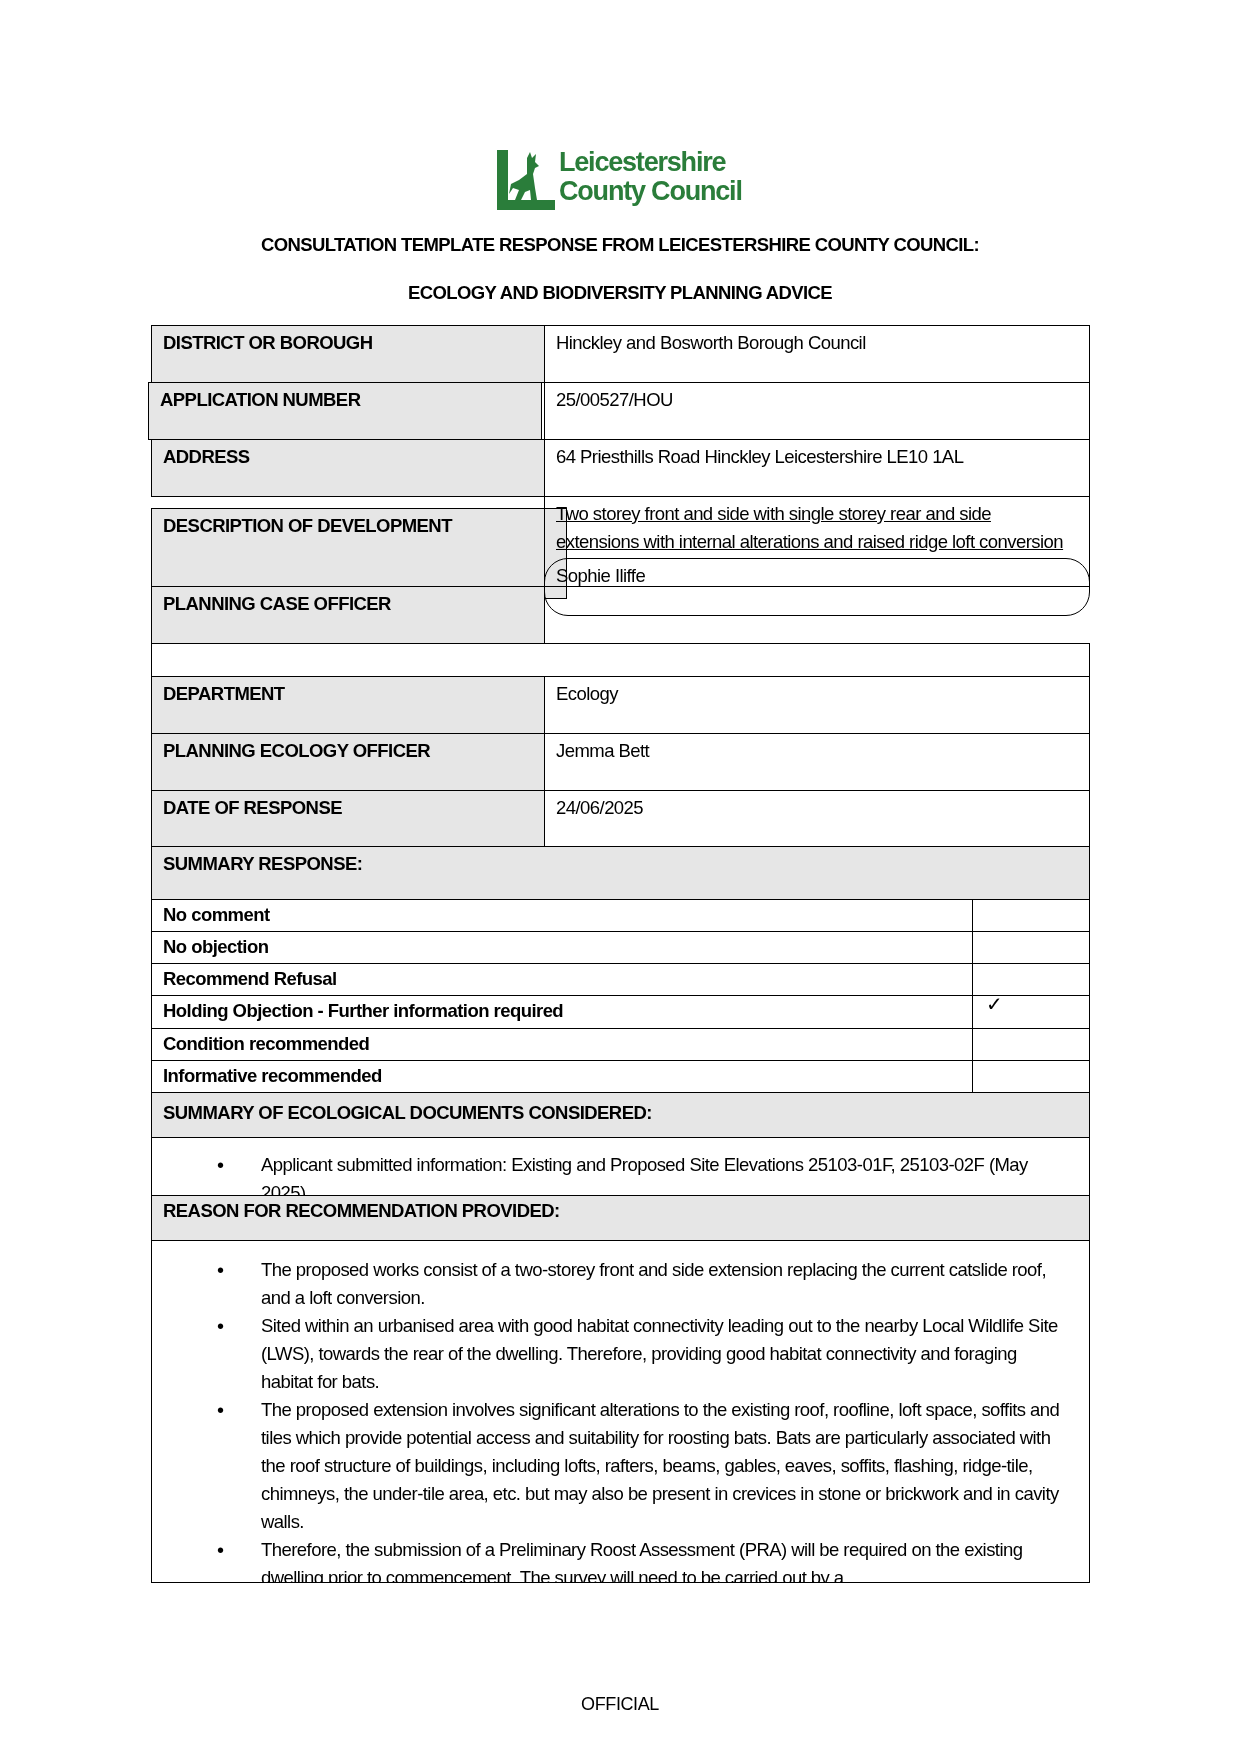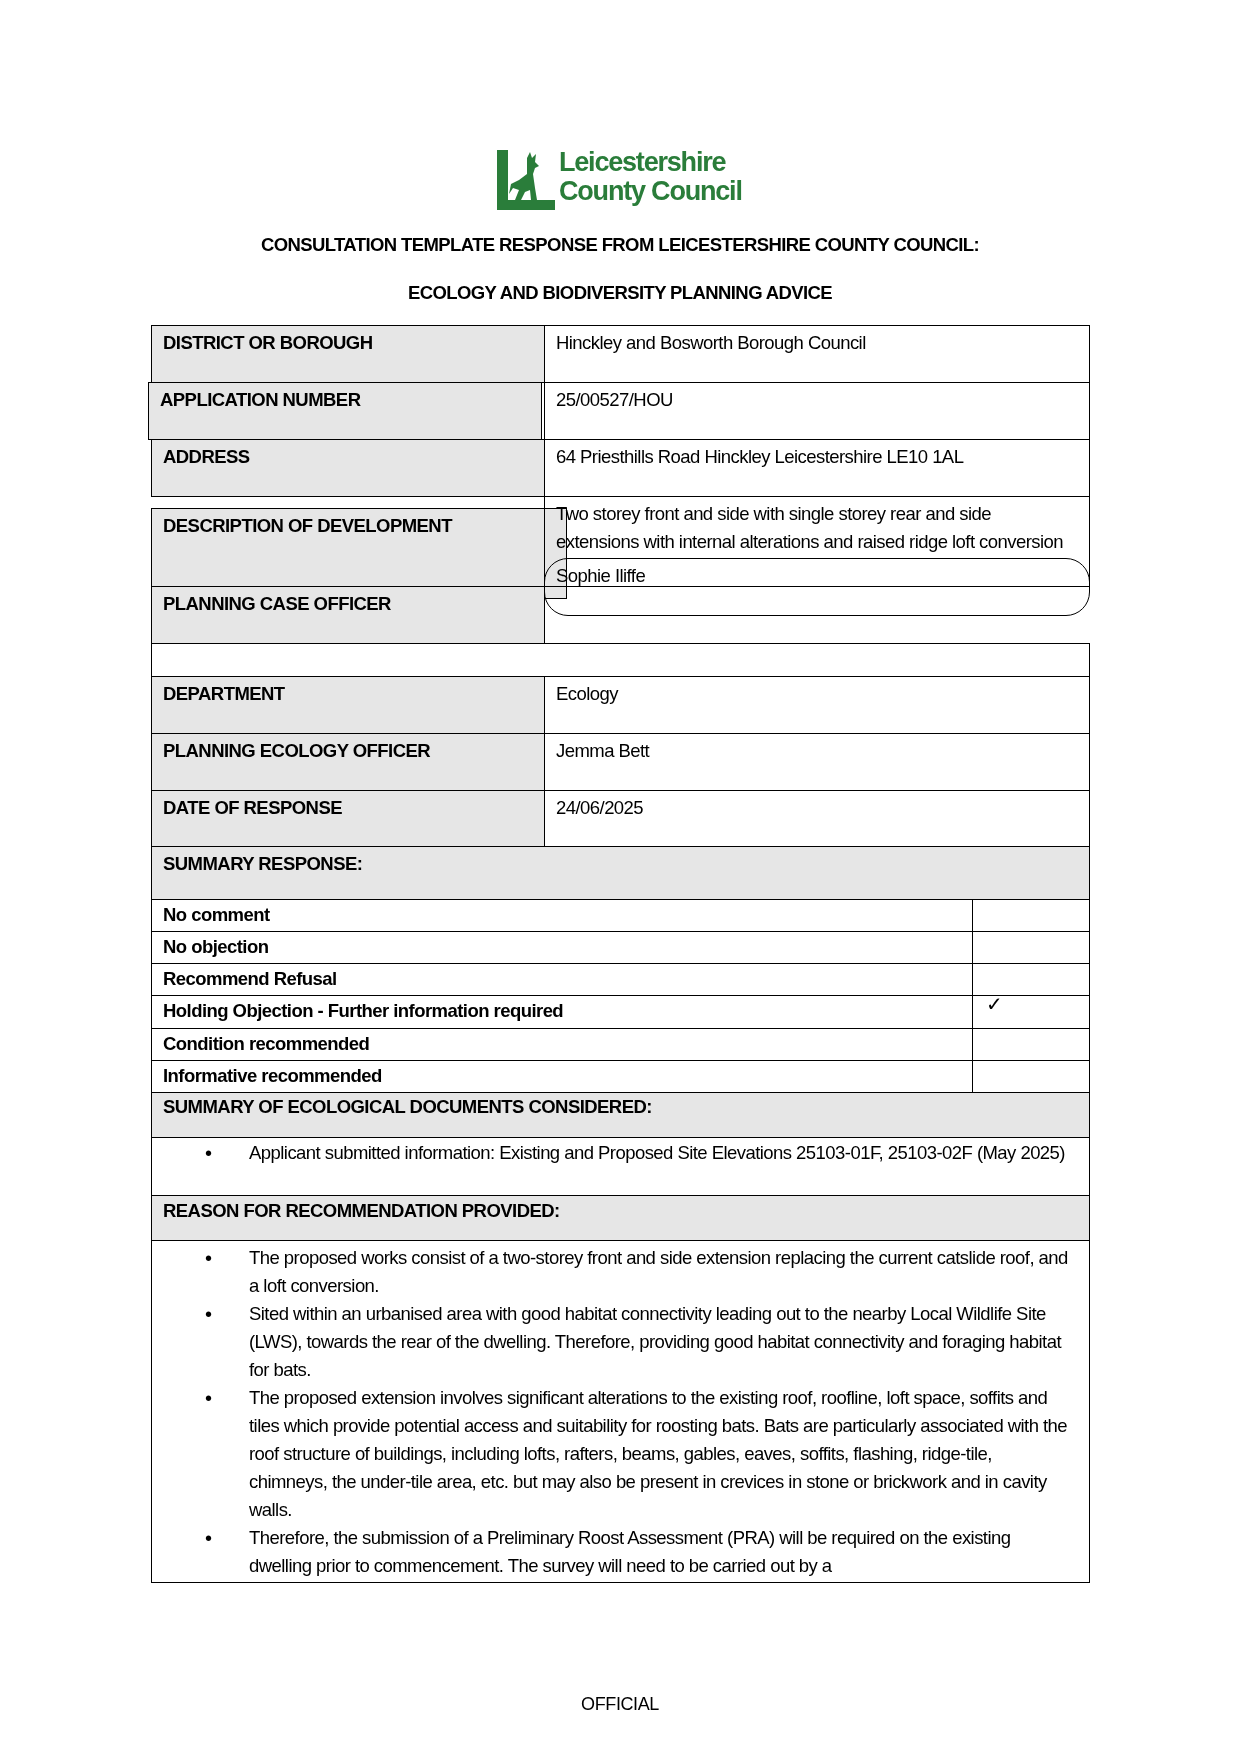--- a/index.html
+++ b/index.html
@@ -8,21 +8,21 @@
   .logo { position: absolute; left: 497px; top: 150px; width: 252px; height: 62px; }
   .logo-text { position: absolute; left: 62px; top: -2px; color: #2a7d3a; font-weight: bold;
                font-size: 27px; line-height: 29px; letter-spacing: -1.2px; white-space: nowrap; }
   .heading { position: absolute; left: 0; width: 1240px; text-align: center; font-weight: bold;
              font-size: 18.5px; letter-spacing: -0.6px; }
   .cell { position: absolute; box-sizing: border-box; border: 1.5px solid #000;
           font-size: 18.5px; letter-spacing: -0.55px; line-height: 28px; padding: 3px 11px; }
   .gray { background: #e6e6e6; }
   .bold { font-weight: bold; }
   .check { position: absolute; font-size: 20px; }
-  ul.bul { list-style: none; margin: 0; padding: 0; }
+  ul.bul { list-style: none; margin: 12px; padding: 0; }
   ul.bul li { position: relative; padding-left: 86px; padding-right: 4px; }
   ul.bul li::before { content: "\2022"; position: absolute; left: 42px; top: 0; font-size: 20px; }
   .footer { position: absolute; left: 0; width: 1240px; top: 1694px; text-align: center;
             font-size: 18px; letter-spacing: -0.4px; }
 </style>
 </head>
 <body>
 
 <div class="logo">
   <svg width="58" height="62" viewBox="0 0 58 62" style="position:absolute;left:0;top:0;">
@@ -43,21 +43,21 @@
   <div class="cell gray bold" style="left:151px;top:325px;width:394px;height:58px;">DISTRICT OR BOROUGH</div>
   <div class="cell" style="left:544px;top:325px;width:546px;height:58px;">Hinckley and Bosworth Borough Council</div>
 
   <div class="cell gray bold" style="left:148px;top:382px;width:394px;height:58px;">APPLICATION NUMBER</div>
   <div class="cell" style="left:544px;top:382px;width:546px;height:58px;">25/00527/HOU</div>
 
   <div class="cell gray bold" style="left:151px;top:439px;width:394px;height:58px;">ADDRESS</div>
   <div class="cell" style="left:544px;top:439px;width:546px;height:58px;">64 Priesthills Road Hinckley Leicestershire LE10 1AL</div>
 
   <div class="cell gray bold" style="left:151px;top:496px;width:416px;height:91px;margin-top:12px;">DESCRIPTION OF DEVELOPMENT</div>
-  <div class="cell" style="left:544px;top:496px;width:546px;height:91px;">Two storey front and side with single storey rear and side extensions with internal alterations and raised ridge loft conversion</div>
+  <div class="cell" style="left:544px;top:496px;width:546px;height:91px;text-decoration:underline;">Two storey front and side with single storey rear and side extensions with internal alterations and raised ridge loft conversion</div>
 
   <div class="cell gray bold" style="left:151px;top:586px;width:394px;height:58px;">PLANNING CASE OFFICER</div>
   <div class="cell" style="left:544px;top:558px;width:546px;height:58px;border-radius:24px;">Sophie Iliffe</div>
 
   <div class="cell" style="left:151px;top:643px;width:939px;height:34px;"></div>
 
   <div class="cell gray bold" style="left:151px;top:676px;width:394px;height:58px;">DEPARTMENT</div>
   <div class="cell" style="left:544px;top:676px;width:546px;height:58px;">Ecology</div>
 
   <div class="cell gray bold" style="left:151px;top:733px;width:394px;height:58px;">PLANNING ECOLOGY OFFICER</div>
@@ -91,21 +91,21 @@
   <div class="cell bold" style="left:151px;top:1028px;width:822px;height:33px;padding-top:1px;">Condition recommended</div>
   <div class="cell" style="left:972px;top:1028px;width:118px;height:33px;">
       <span class="check" style="left:16px;top:0px;"></span>
     </div>
 
   <div class="cell bold" style="left:151px;top:1060px;width:822px;height:33px;padding-top:1px;">Informative recommended</div>
   <div class="cell" style="left:972px;top:1060px;width:118px;height:33px;">
       <span class="check" style="left:16px;top:0px;"></span>
     </div>
 
-  <div class="cell gray bold" style="left:151px;top:1092px;width:939px;height:46px;padding-top:0;">SUMMARY OF ECOLOGICAL DOCUMENTS CONSIDERED:</div>
+  <div class="cell gray bold" style="left:151px;top:1092px;width:939px;height:46px;padding-top:6px;">SUMMARY OF ECOLOGICAL DOCUMENTS CONSIDERED:</div>
   <div class="cell" style="left:151px;top:1137px;width:939px;height:59px;padding-top:1px;">
     <ul class="bul">
       <li>Applicant submitted information: Existing and Proposed Site Elevations 25103-01F, 25103-02F (May 2025)</li>
     </ul>
   </div>
 
   <div class="cell gray bold" style="left:151px;top:1195px;width:939px;height:46px;padding-top:1px;">REASON FOR RECOMMENDATION PROVIDED:</div>
   <div class="cell" style="left:151px;top:1240px;width:939px;height:343px;padding-top:3px;border-bottom:1.5px solid #000;overflow:hidden;">
     <ul class="bul">
       <li>The proposed works consist of a two-storey front and side extension replacing the current catslide roof, and a loft conversion.</li>

